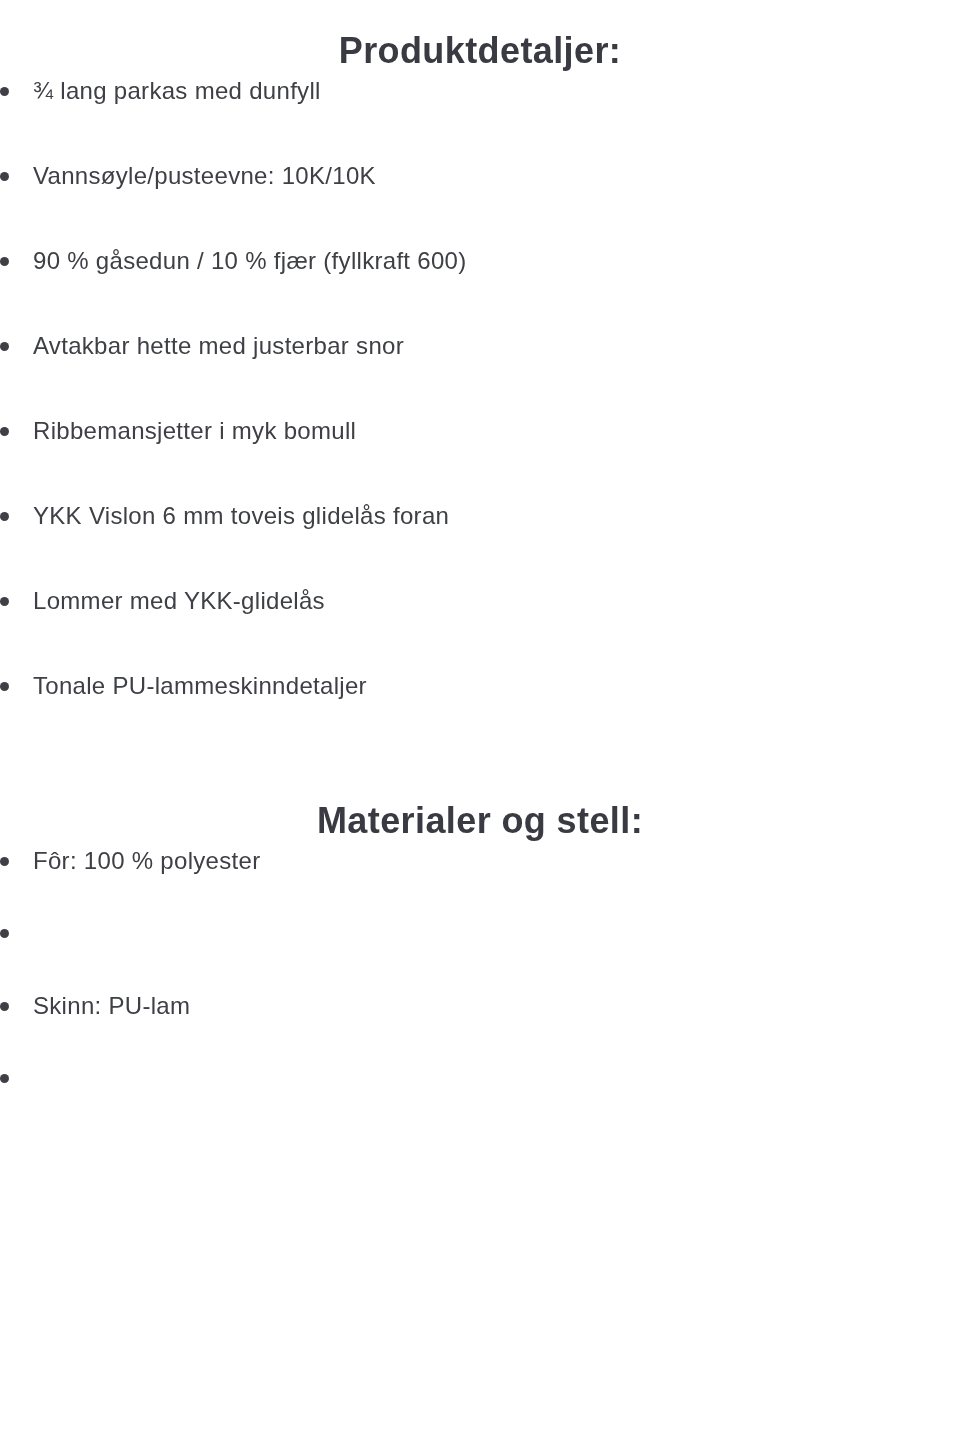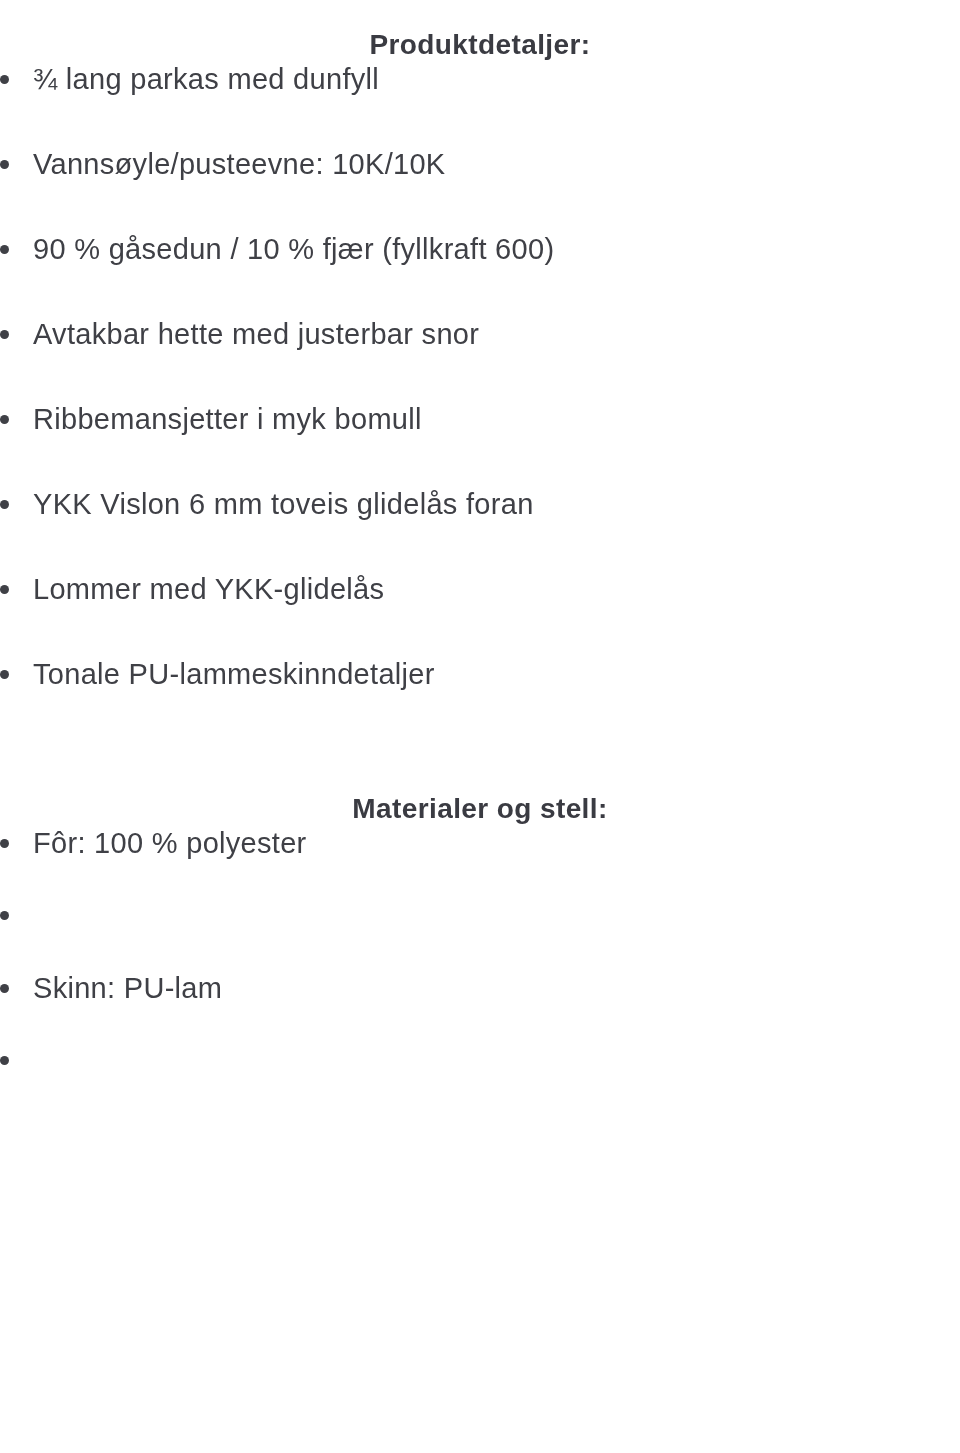--- a/index.html
+++ b/index.html
@@ -10,41 +10,41 @@
   .page {
     width: 960px;
     height: 1453px;
     box-sizing: border-box;
     overflow: hidden;
     background: #ffffff;
     font-family: "Liberation Sans", sans-serif;
     color: #3f4046;
   }
   .section-title {
-    margin: 0;
+    margin: 6px;
     text-align: center;
-    font-size: 28px;
+    font-size: 36px;
     font-weight: 600;
     letter-spacing: 0.4px;
     line-height: 34px;
     color: #3a3b42;
   }
   .title-1 { padding-top: 28px; }
   .title-2 { padding-top: 50px; }
   ul.detail-list {
     list-style: none;
     margin: 0;
     padding: 0;
   }
   .list-1 { padding: 103px 0 0 190px; }
   .list-2 { padding: 99px 0 0 262px; }
   .detail-list li {
     display: flex;
     align-items: center;
-    font-size: 29px;
+    font-size: 24px;
     line-height: 34px;
     letter-spacing: 0.3px;
     margin: 0 0 51px 0;
     font-weight: 400;
   }
   .bullet {
     flex: 0 0 auto;
     width: 9px;
     height: 9px;
     border-radius: 50%;

